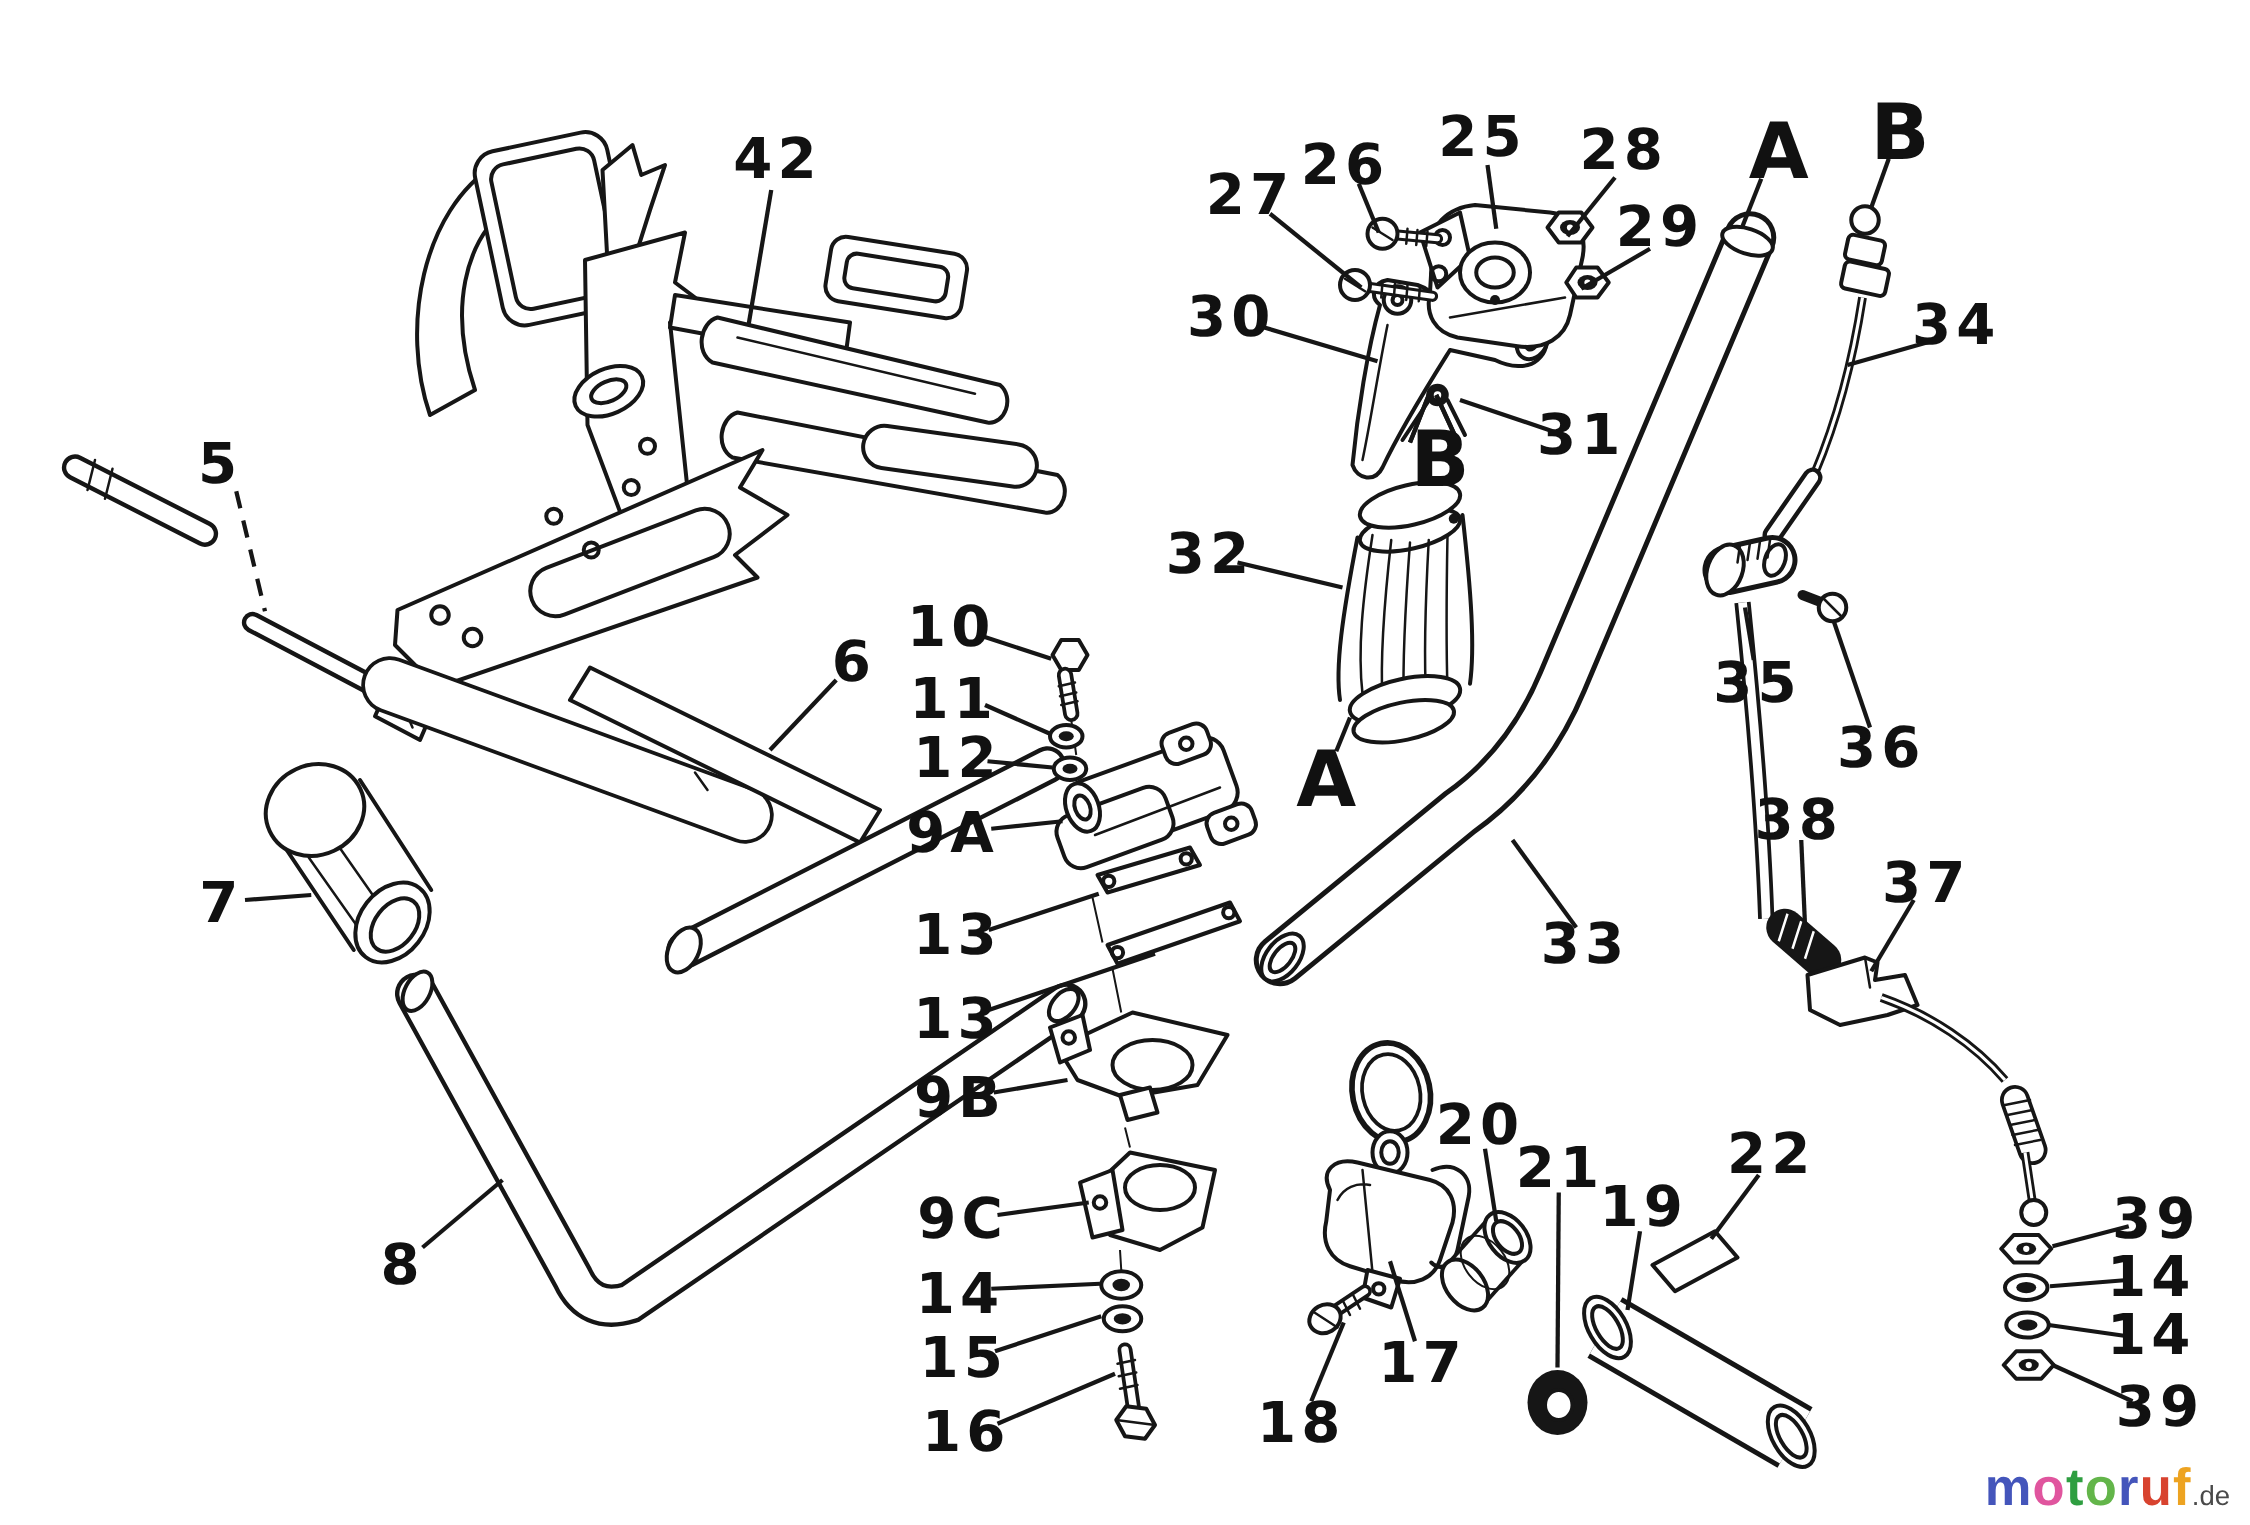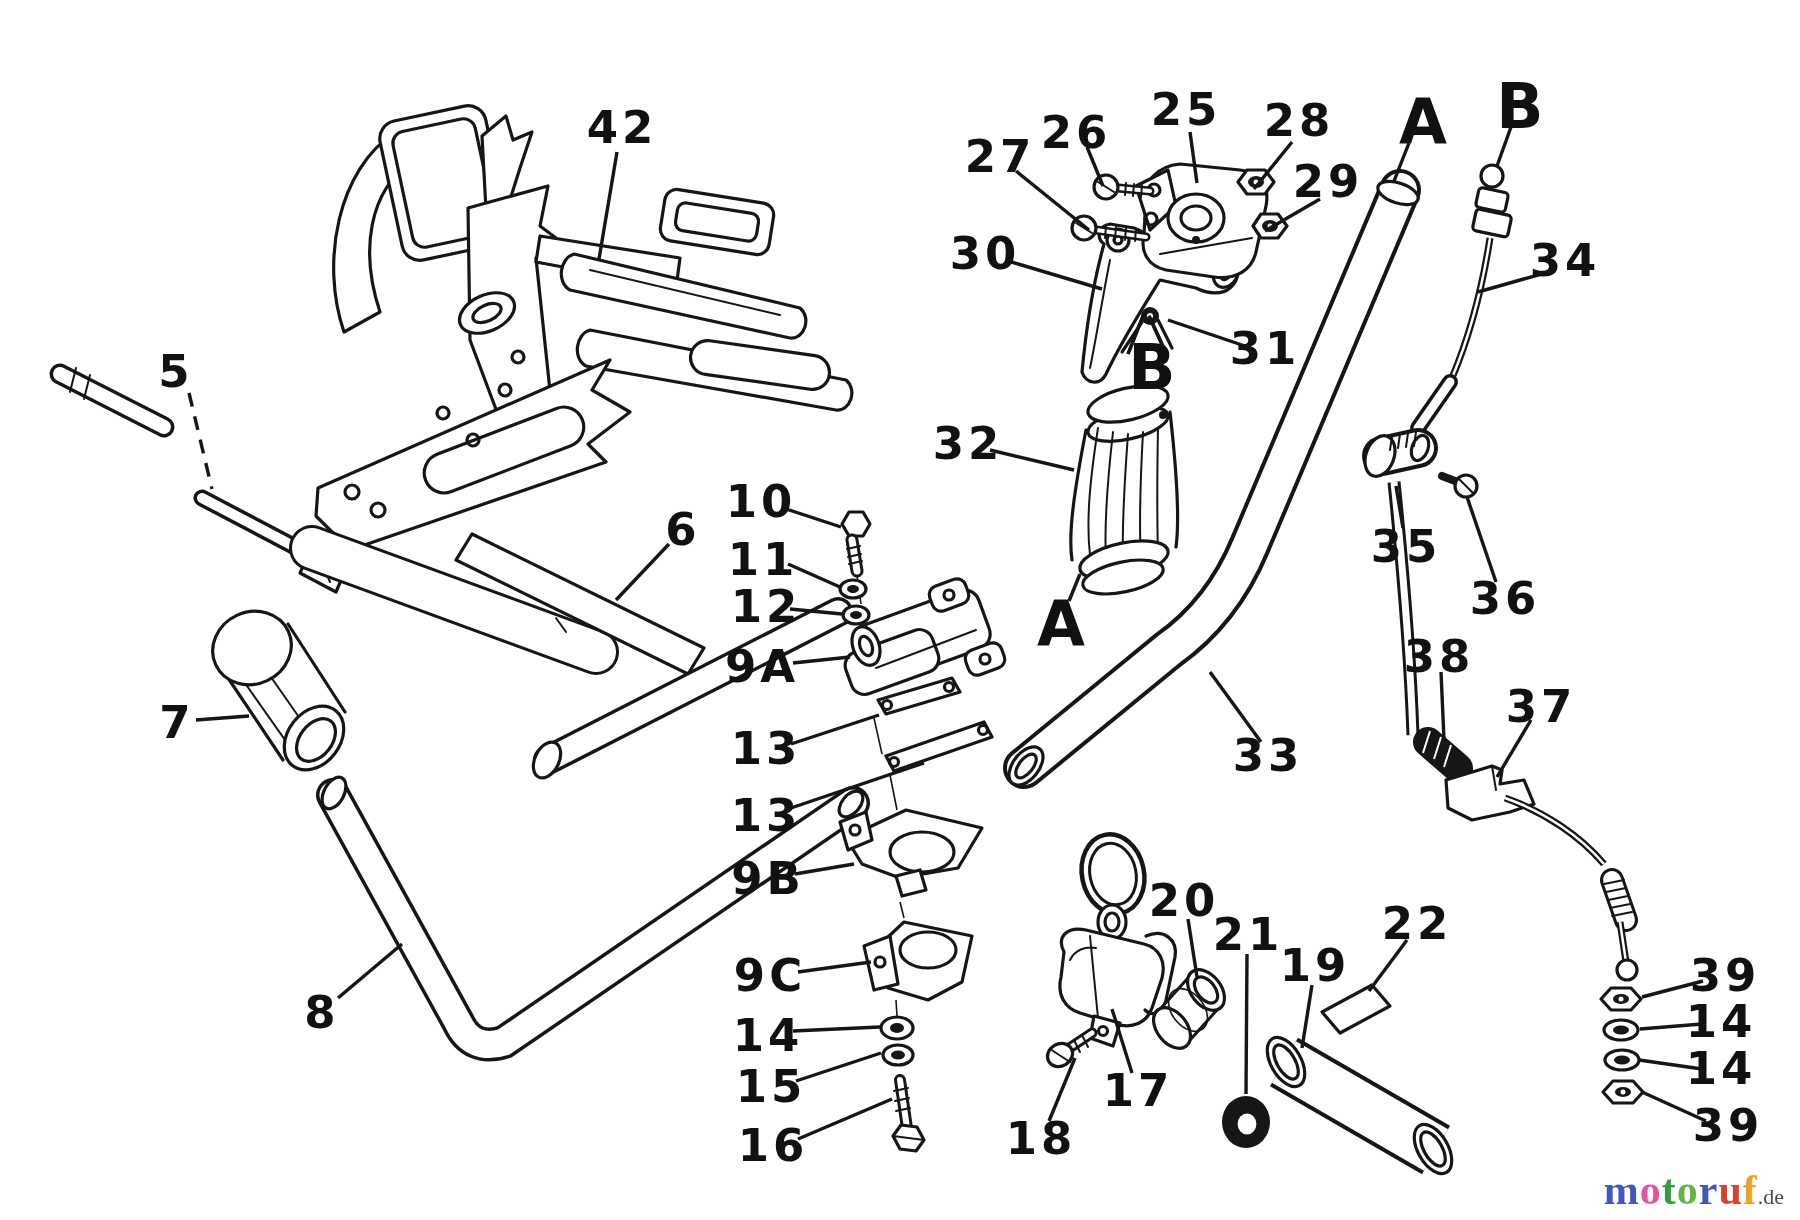--- a/index.html
+++ b/index.html
@@ -9,21 +9,21 @@
   .ln{stroke:#161616;stroke-width:3.2;fill:none;stroke-linecap:round;stroke-linejoin:round;}
   .thin{stroke:#161616;stroke-width:2;fill:none;stroke-linecap:round;}
   .hair{stroke:#161616;stroke-width:1.6;fill:none;}
   .wfill{fill:#ffffff;}
   .dfill{fill:#161616;stroke:none;}
   .leader{fill:none;stroke:#161616;stroke-width:3.4;}
   .callout-text{font-family:"DejaVu Sans",sans-serif;font-weight:700;font-size:45px;
                 letter-spacing:4px;fill:#111;text-anchor:middle;dominant-baseline:central;}
   .marker-text{font-family:"DejaVu Sans",sans-serif;font-weight:700;font-size:62px;
                fill:#111;text-anchor:middle;dominant-baseline:central;}
-  .logo{position:absolute;right:16px;bottom:6px;font-family:Liberation Serif, serif;
+  .logo{position:absolute;right:16px;bottom:6px;font-family:Liberation Sans, sans-serif;
         font-weight:700;font-size:42px;letter-spacing:1px;white-space:nowrap;}
   .logo .suffix{font-size:22px;font-weight:400;letter-spacing:0;}
 </style>
 </head>
 <body>
 
 <div class="stage">
 <svg width="1800" height="1220" viewBox="0 0 1800 1220">
 
   <g>

